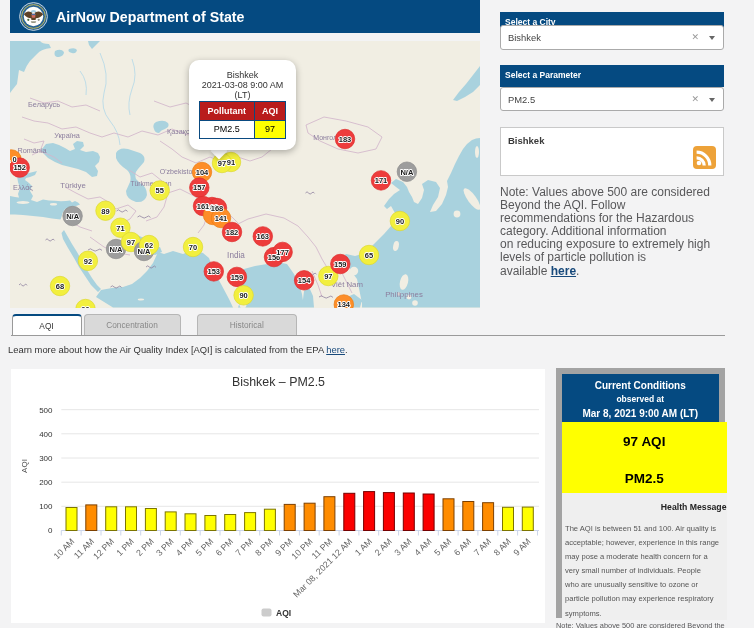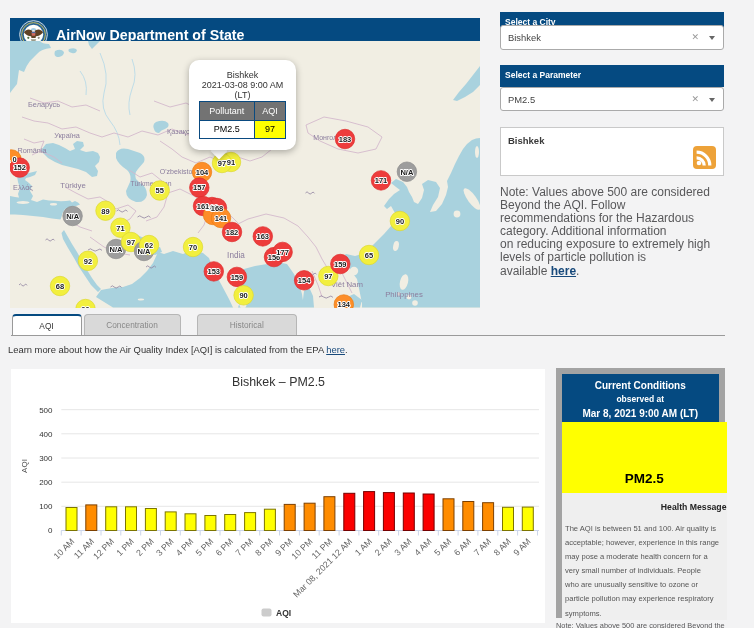--- a/index.html
+++ b/index.html
@@ -1,18 +1,18 @@
 <!DOCTYPE html>
 <html><head>
 <meta charset="utf-8">
 <style>
 html,body{margin:0;padding:0}
 body{width:754px;height:628px;background:#f3f3f4;font-family:"Liberation Sans",sans-serif;position:relative;overflow:hidden}
 .abs{position:absolute}
-.hdr{left:10px;top:18px;width:470px;height:33px;background:#054a81}
+.hdr{left:10px;top:0;width:470px;height:33px;background:#054a81}
 .hdr .ttl{position:absolute;left:46px;top:9px;color:#fff;font-size:14.2px;font-weight:bold}
 .mapbox{left:10px;top:41px;width:470px;height:267px;overflow:hidden}
 
 .sbh{left:500px;width:224px;height:21px;background:#054a81;color:#fff;font-size:8.5px;font-weight:bold;line-height:21px;padding-left:5px;box-sizing:border-box}
 .sbs{left:500px;width:224px;background:#fff;border:1px solid #aaa;box-sizing:border-box;border-radius:3px;font-size:9.4px;color:#444}
 .sbs .tx{position:absolute;left:7px;top:50%;transform:translateY(-50%)}
 .sbs .x{position:absolute;right:24px;top:50%;transform:translateY(-50%);color:#999;font-size:9px}
 .sbs .car{position:absolute;right:8px;top:50%;margin-top:-1px;width:0;height:0;border-left:3.5px solid transparent;border-right:3.5px solid transparent;border-top:4.5px solid #666}
 .rssbox{left:500px;top:127px;width:224px;height:49px;background:#fff;border:1px solid #c9c9c9;box-sizing:border-box}
 .rssbox .nm{position:absolute;left:7px;top:7px;font-size:9.5px;font-weight:bold;color:#3a3a3a}
@@ -175,21 +175,21 @@
 <text x="359" y="216.8" fill="#1a1a1a" stroke="#ffffff" stroke-width="1.8" paint-order="stroke" stroke-linejoin="round">65</text>
 </g>
 </svg></div>
 
 <div class="abs" style="left:189px;top:60px;width:107px;height:90px;background:#fff;border-radius:10px;box-shadow:0 2px 7px rgba(0,0,0,.3);z-index:5"></div>
 <div class="abs" style="left:213px;top:145px;width:12px;height:12px;background:#fff;transform:rotate(45deg);box-shadow:2px 2px 4px rgba(0,0,0,.18);z-index:4"></div>
 <div class="abs" style="left:189px;top:60px;width:107px;z-index:6;text-align:center;font-size:9px;color:#333">
   <div style="margin-top:10px;line-height:10px">Bishkek<br>2021-03-08 9:00 AM<br>(LT)</div>
   <table style="border-collapse:collapse;margin:0.5px 0 0 9.5px;font-size:9px">
     <tbody>
-        <tr style="background:#737373;color:#fff;font-weight:normal">
+        <tr style="background:#b91c1c;color:#fff;font-weight:bold">
       <td style="width:52.5px;height:16px;border:1.5px solid #0a4a80">Pollutant</td>
       <td style="width:28px;border:1.5px solid #0a4a80">AQI</td>
     </tr>
     <tr style="color:#000">
       <td style="height:15.5px;border:1.5px solid #0a4a80;background:#fff">PM2.5</td>
       <td style="border:1.5px solid #0a4a80;background:#ffff00">97</td>
     </tr>
   </tbody>
     </table>
 </div>
@@ -314,20 +314,21 @@
 <text x="520.3" y="173.0" font-size="8.8" fill="#666" text-anchor="end" transform="rotate(-45 520.3 173.0)">9 AM</text>
 <rect x="250.5" y="239.5" width="10" height="8" rx="2" fill="#cccccc"></rect>
 <text x="265" y="246.5" font-size="8.5" font-weight="bold" fill="#333">AQI</text>
 </svg></div>
 
 <div class="abs cc">
   <div class="h" style="font-size:10px;top:5.5px">Current Conditions</div>
   <div class="h" style="font-size:8.5px;top:20px">observed at</div>
   <div class="h" style="font-size:10px;top:33.5px">Mar 8, 2021 9:00 AM (LT)</div>
   <div class="ccyellow">
+    <div style="top:11.5px">97 AQI</div>
     <div style="top:49px">PM2.5</div>
   </div>
   <div class="cchealth">
     <div class="hm">Health Message</div>
     <div class="hl" style="top:31px">The AQI is between 51 and 100. Air quality is</div>
     <div class="hl" style="top:45.1px">acceptable; however, experience in this range</div>
     <div class="hl" style="top:59.2px">may pose a moderate health concern for a</div>
     <div class="hl" style="top:73.3px">very small number of individuals. People</div>
     <div class="hl" style="top:87.4px">who are unusually sensitive to ozone or</div>
     <div class="hl" style="top:101.5px">particle pollution may experience respiratory</div>

